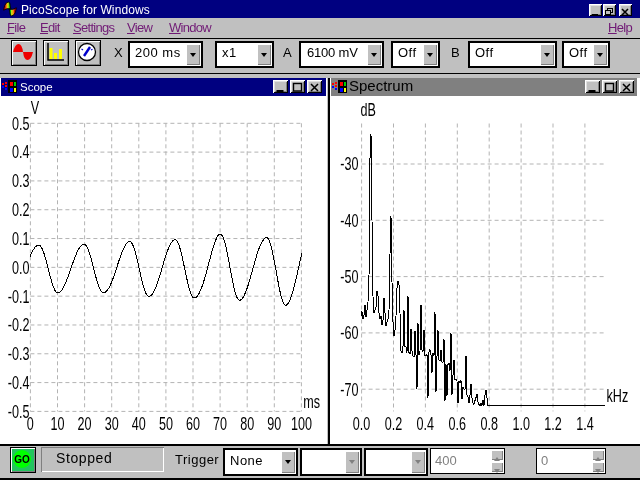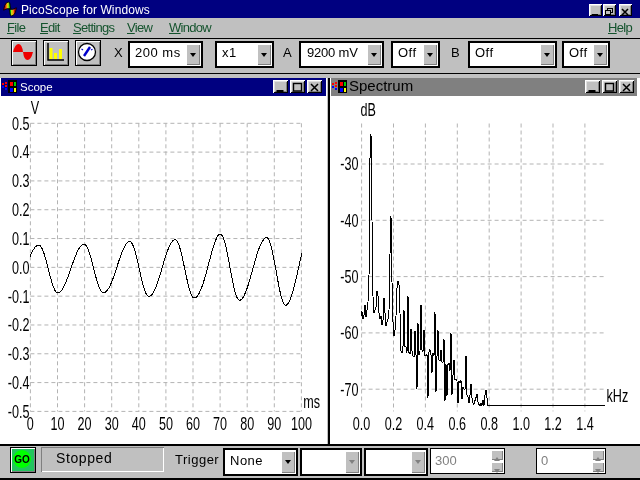--- a/index.html
+++ b/index.html
@@ -5,21 +5,21 @@
  font-family:"Liberation Sans",sans-serif;transform:translateZ(0)}
 .a{position:absolute;transform:translateZ(0)}
 .cap{background:#c0c0c0;box-shadow:inset 1px 1px 0 #fff, inset -1px -1px 0 #000, inset 2px 2px 0 #dfdfdf, inset -2px -2px 0 #808080}
 .combo{background:#fff;border:2px solid #000}
 .dbtn{position:absolute;top:1px;right:1px;bottom:1px;width:14px;background:#c0c0c0;
  box-shadow:inset 1px 1px 0 #fff, inset -1px -1px 0 #808080}
 .dbtn:after{content:"";position:absolute;left:50%;top:50%;margin-left:-3.5px;margin-top:-2px;
  border-left:3.5px solid transparent;border-right:3.5px solid transparent;border-top:4px solid #000}
 .dbtn.dis:after{border-top-color:#808080}
 .t13{font-size:13px;line-height:14px;white-space:nowrap;color:#000;letter-spacing:0.5px}
-.menu{font-size:13px;line-height:14px;white-space:nowrap;color:#14532d;letter-spacing:-0.7px}
+.menu{font-size:13px;line-height:14px;white-space:nowrap;color:#701a75;letter-spacing:-0.7px}
 </style></head><body>
 
 <div class="a" style="left:0;top:0;width:640px;height:18px;background:#000080"></div>
 <svg class="a" style="left:2px;top:1px" width="16" height="16" viewBox="0 0 16 16">
  <defs>
   <clipPath id="lb1">
         <path d="M1.6 9.2 Q2.2 3.6 4.4 1.9 Q6.4 0.4 7.7 1.7 L8.8 8.1 Q5.2 6.6 1.6 9.2Z"></path>
       </clipPath>
   <clipPath id="lb2">
         <path d="M14.4 6.8 Q13.8 12.4 11.6 14.1 Q9.6 15.6 8.3 14.3 L7.2 7.9 Q10.8 9.4 14.4 6.8Z"></path>
@@ -85,21 +85,21 @@
 <div class="a combo" style="left:128px;top:41px;width:71px;height:23px">
     <div class="a t13" style="left:5px;top:3px">200 ms</div>
     <div class="dbtn"></div>
   </div>
 <div class="a combo" style="left:215px;top:41px;width:55px;height:23px">
     <div class="a t13" style="left:5px;top:3px">x1</div>
     <div class="dbtn"></div>
   </div>
 <div class="a t13" style="left:283px;top:46px;letter-spacing:0">A</div>
 <div class="a combo" style="left:299px;top:41px;width:81px;height:23px">
-    <div class="a t13" style="left:6px;top:3px;letter-spacing:-0.2px">9200 mV</div>
+    <div class="a t13" style="left:6px;top:3px;letter-spacing:-0.2px">6100 mV</div>
     <div class="dbtn"></div>
   </div>
 <div class="a combo" style="left:391px;top:41px;width:45px;height:23px">
     <div class="a t13" style="left:5px;top:3px">Off</div>
     <div class="dbtn"></div>
   </div>
 <div class="a t13" style="left:451px;top:46px;letter-spacing:0">B</div>
 <div class="a combo" style="left:468px;top:41px;width:85px;height:23px">
     <div class="a t13" style="left:5px;top:3px">Off</div>
     <div class="dbtn"></div>
@@ -260,21 +260,21 @@
     <div class="a t13" style="left:5px;top:4px">None</div>
     <div class="dbtn"></div>
   </div>
 <div class="a combo" style="left:300px;top:448px;width:58px;height:24px">
     <div class="dbtn dis"></div>
   </div>
 <div class="a combo" style="left:364px;top:448px;width:60px;height:24px">
     <div class="dbtn dis"></div>
   </div>
 <div class="a" style="left:430px;top:448px;width:73px;height:24px;background:#fff;border:1px solid #000">
-<div class="a" style="left:4px;top:4px;font-size:13px;color:#808080">300</div>
+<div class="a" style="left:4px;top:4px;font-size:13px;color:#808080">400</div>
 <div class="a" style="right:1px;top:1px;width:12px;height:10px;background:#c0c0c0;box-shadow:inset 1px 1px 0 #fff,inset -1px -1px 0 #808080">
 <svg width="12" height="10">
         <path d="M6 3 L9 7 L3 7 Z" fill="#808080"></path>
       </svg></div>
 <div class="a" style="right:1px;bottom:1px;width:12px;height:10px;background:#c0c0c0;box-shadow:inset 1px 1px 0 #fff,inset -1px -1px 0 #808080">
 <svg width="12" height="10">
         <path d="M3 3 L9 3 L6 7 Z" fill="#808080"></path>
       </svg></div>
 </div>
 <div class="a" style="left:536px;top:448px;width:68px;height:24px;background:#fff;border:1px solid #000">

